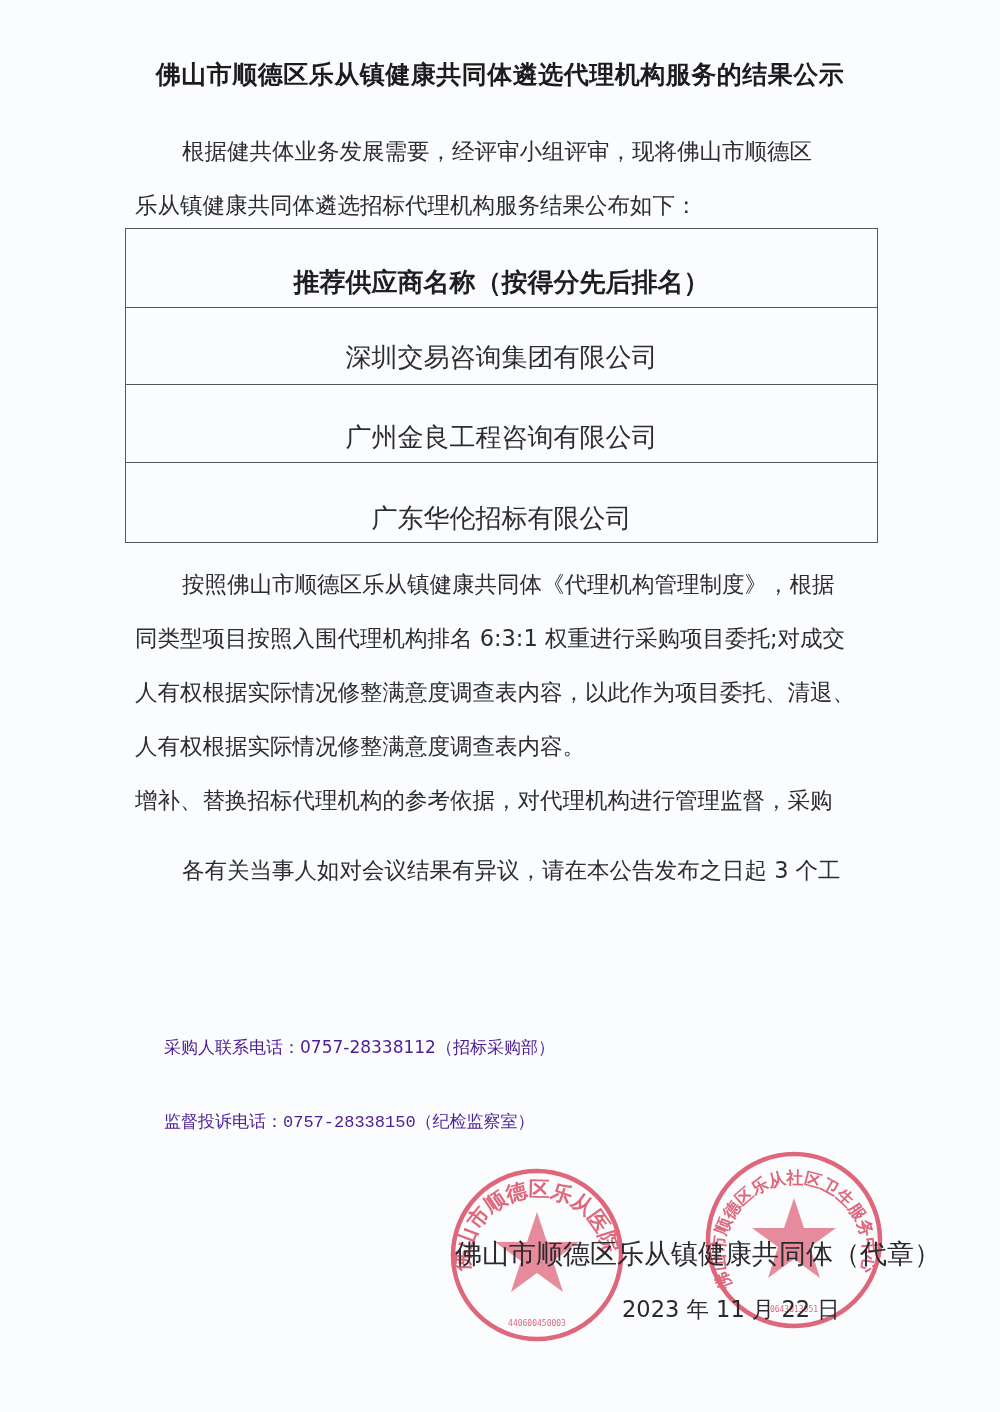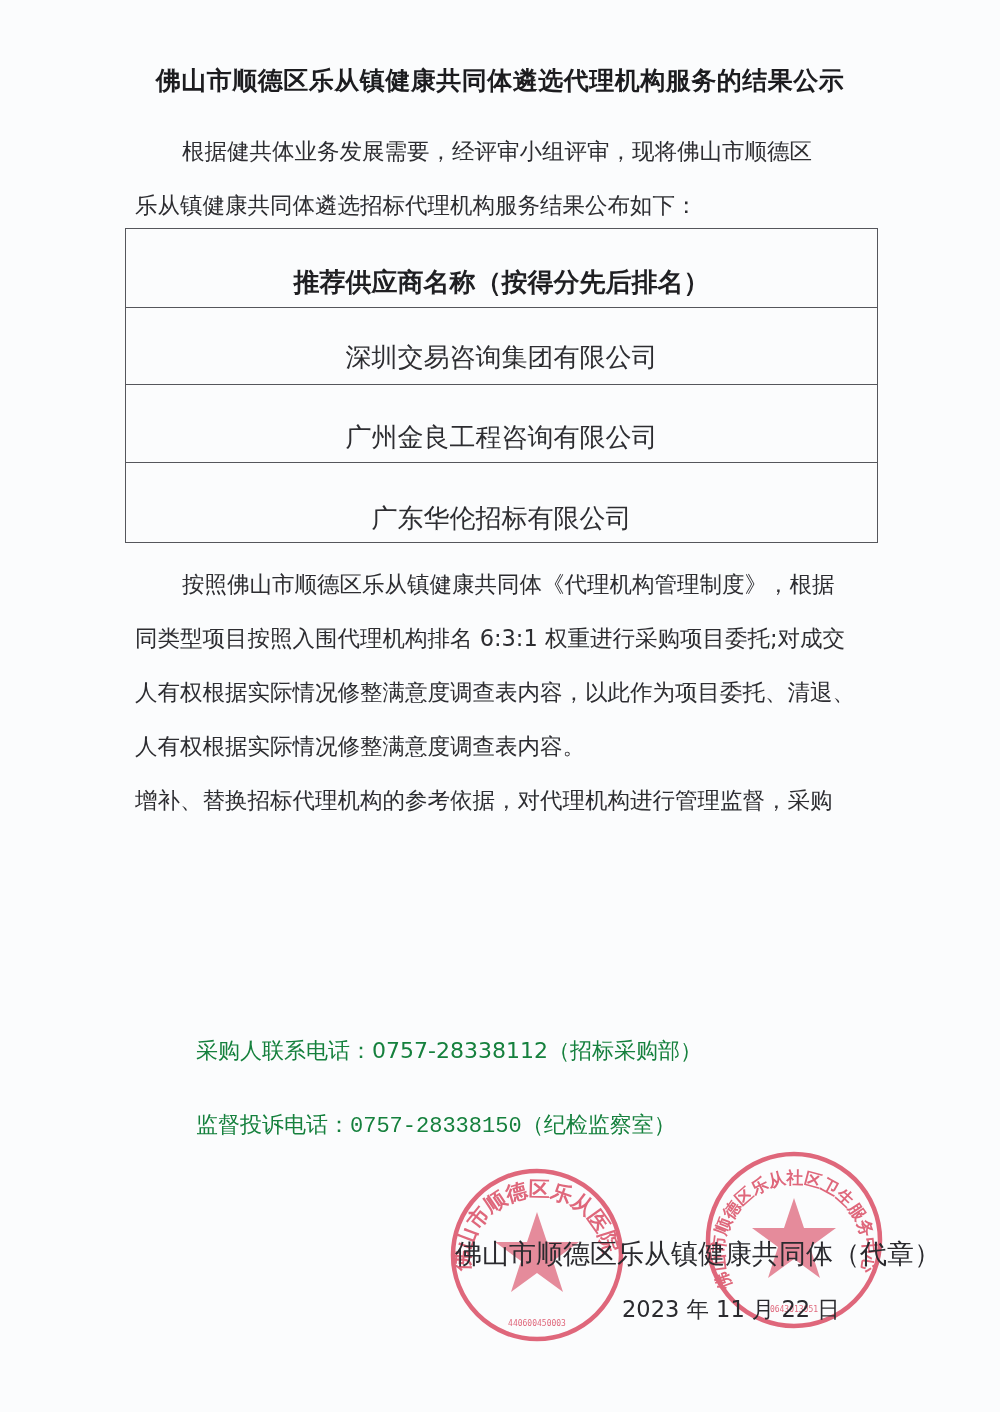--- a/index.html
+++ b/index.html
@@ -16,21 +16,21 @@
       color: #2b2b2e;
     }
     .page {
       position: absolute;
       left: 0; top: 0;
       width: 1000px; height: 1412px;
     }
     .title {
       position: absolute;
       left: 0; width: 1000px;
-      top: 64px;
+      top: 58px;
       text-align: center;
       font-size: 25px;
       font-weight: bold;
       color: #1c1c1f;
       letter-spacing: 0.5px;
       white-space: nowrap;
     }
     .para {
       position: absolute;
       left: 135px;
@@ -44,23 +44,23 @@
       white-space: nowrap;
     }
     .para .line.indent {
       padding-left: 47px;
     }
     .intro { top: 124px; }
     .rules { top: 557px; }
     .objection { top: 843px; }
     .contact {
       position: absolute;
-      left: 196px;
-      font-size: 22px;
-      color: #15803d;
+      left: 164px;
+      font-size: 17px;
+      color: #4c1d95;
       white-space: nowrap;
     }
     .contact.c1 { top: 1036px; }
     .contact.c2 { top: 1110px; font-family: Liberation Mono, monospace; }
 
     .supplier-table {
       position: absolute;
       left: 125px;
       top: 228px;
       width: 753px;
@@ -134,20 +134,21 @@
 
   <div class="para rules">
     <span class="line indent">按照佛山市顺德区乐从镇健康共同体《代理机构管理制度》，根据</span>
     <span class="line">同类型项目按照入围代理机构排名 6:3:1 权重进行采购项目委托;对成交</span>
     <span class="line">人有权根据实际情况修整满意度调查表内容，以此作为项目委托、清退、</span>
     <span class="line">人有权根据实际情况修整满意度调查表内容。</span>
     <span class="line">增补、替换招标代理机构的参考依据，对代理机构进行管理监督，采购</span>
   </div>
 
   <div class="para objection">
+    <span class="line indent">各有关当事人如对会议结果有异议，请在本公告发布之日起 3 个工</span>
   </div>
 
   <div class="contact c1">采购人联系电话：0757-28338112（招标采购部）</div>
   <div class="contact c2">监督投诉电话：0757-28338150（纪检监察室）</div>
 
   <svg class="stamp left" width="178" height="178" viewBox="0 0 178 178">
     <defs>
       <path id="arcL" d="M 22 110 A 68 68 0 1 1 156 110"></path>
     </defs>
     <circle cx="89" cy="89" r="84" fill="none" stroke="#d9475f" stroke-width="4.5"></circle>

